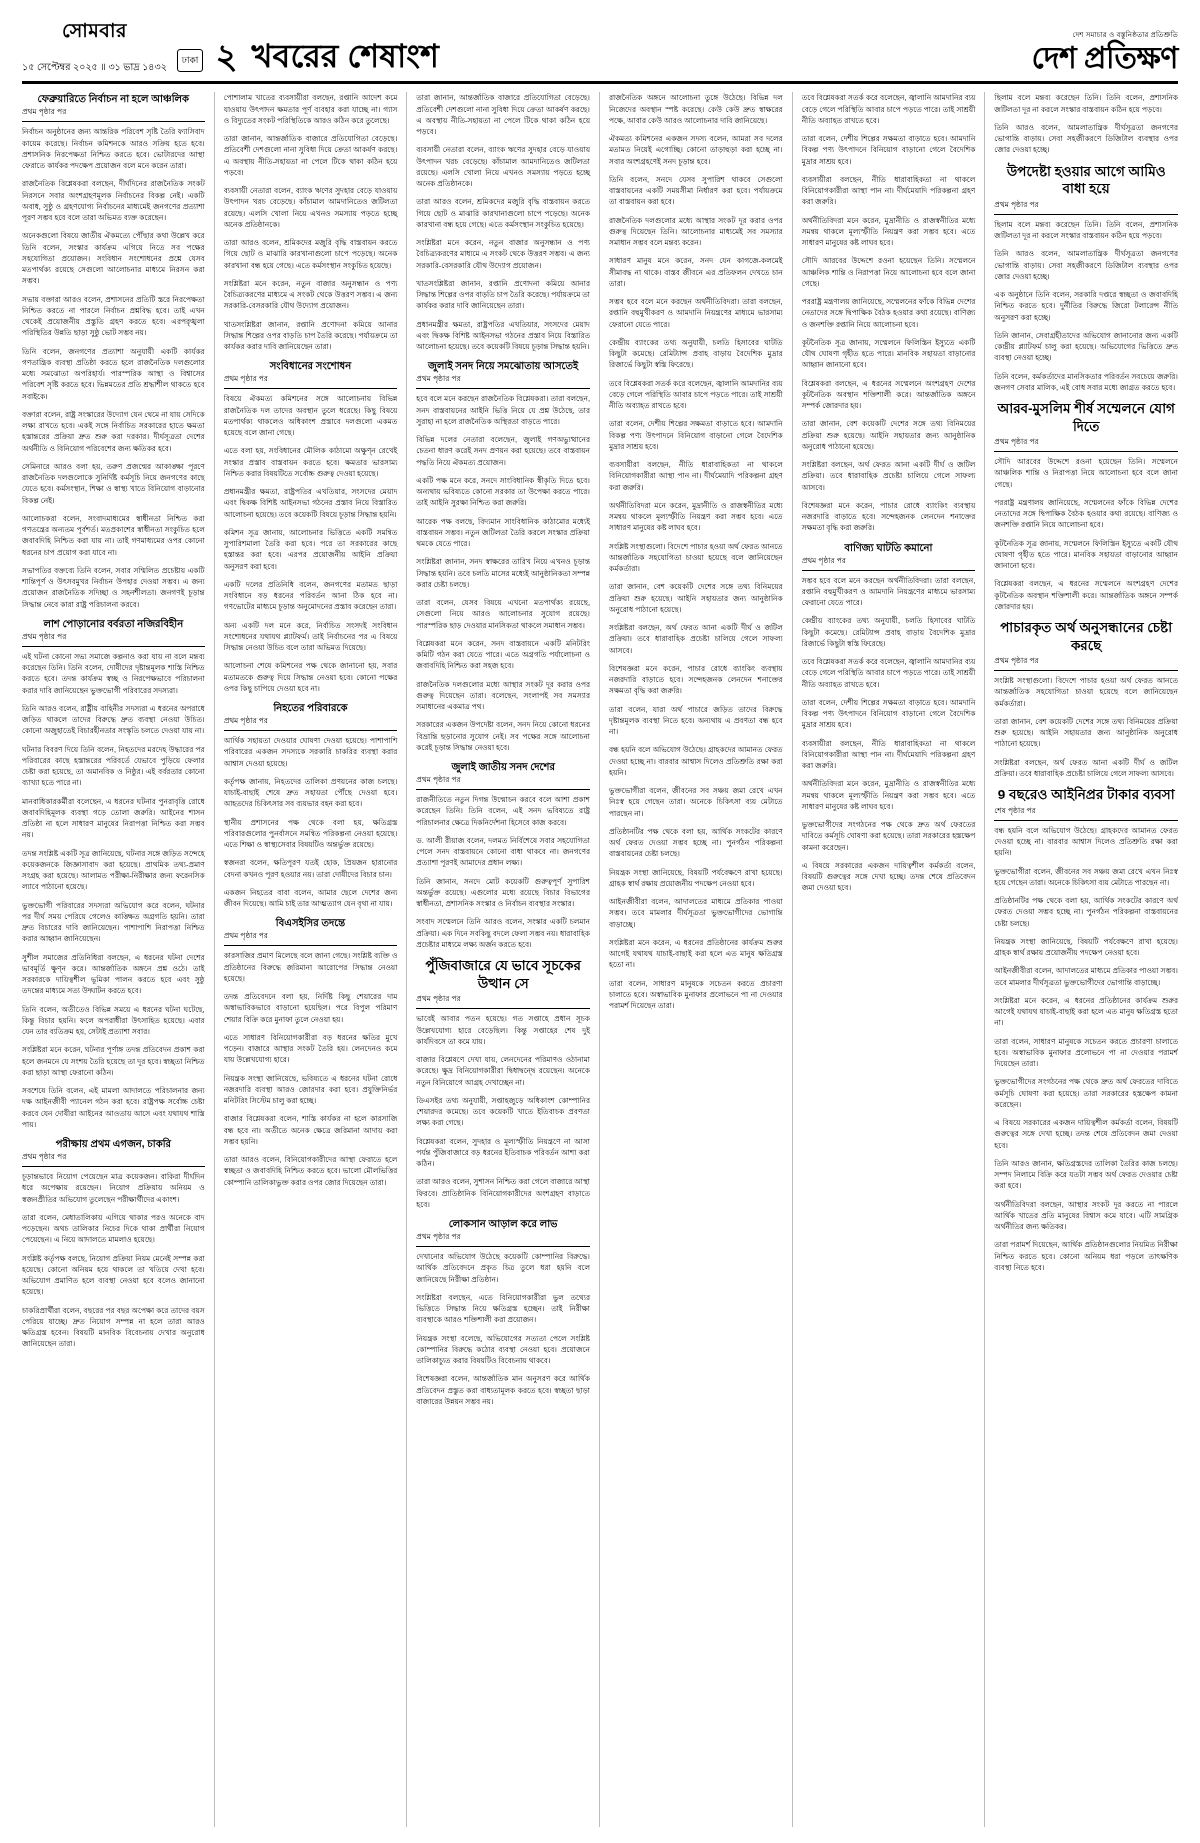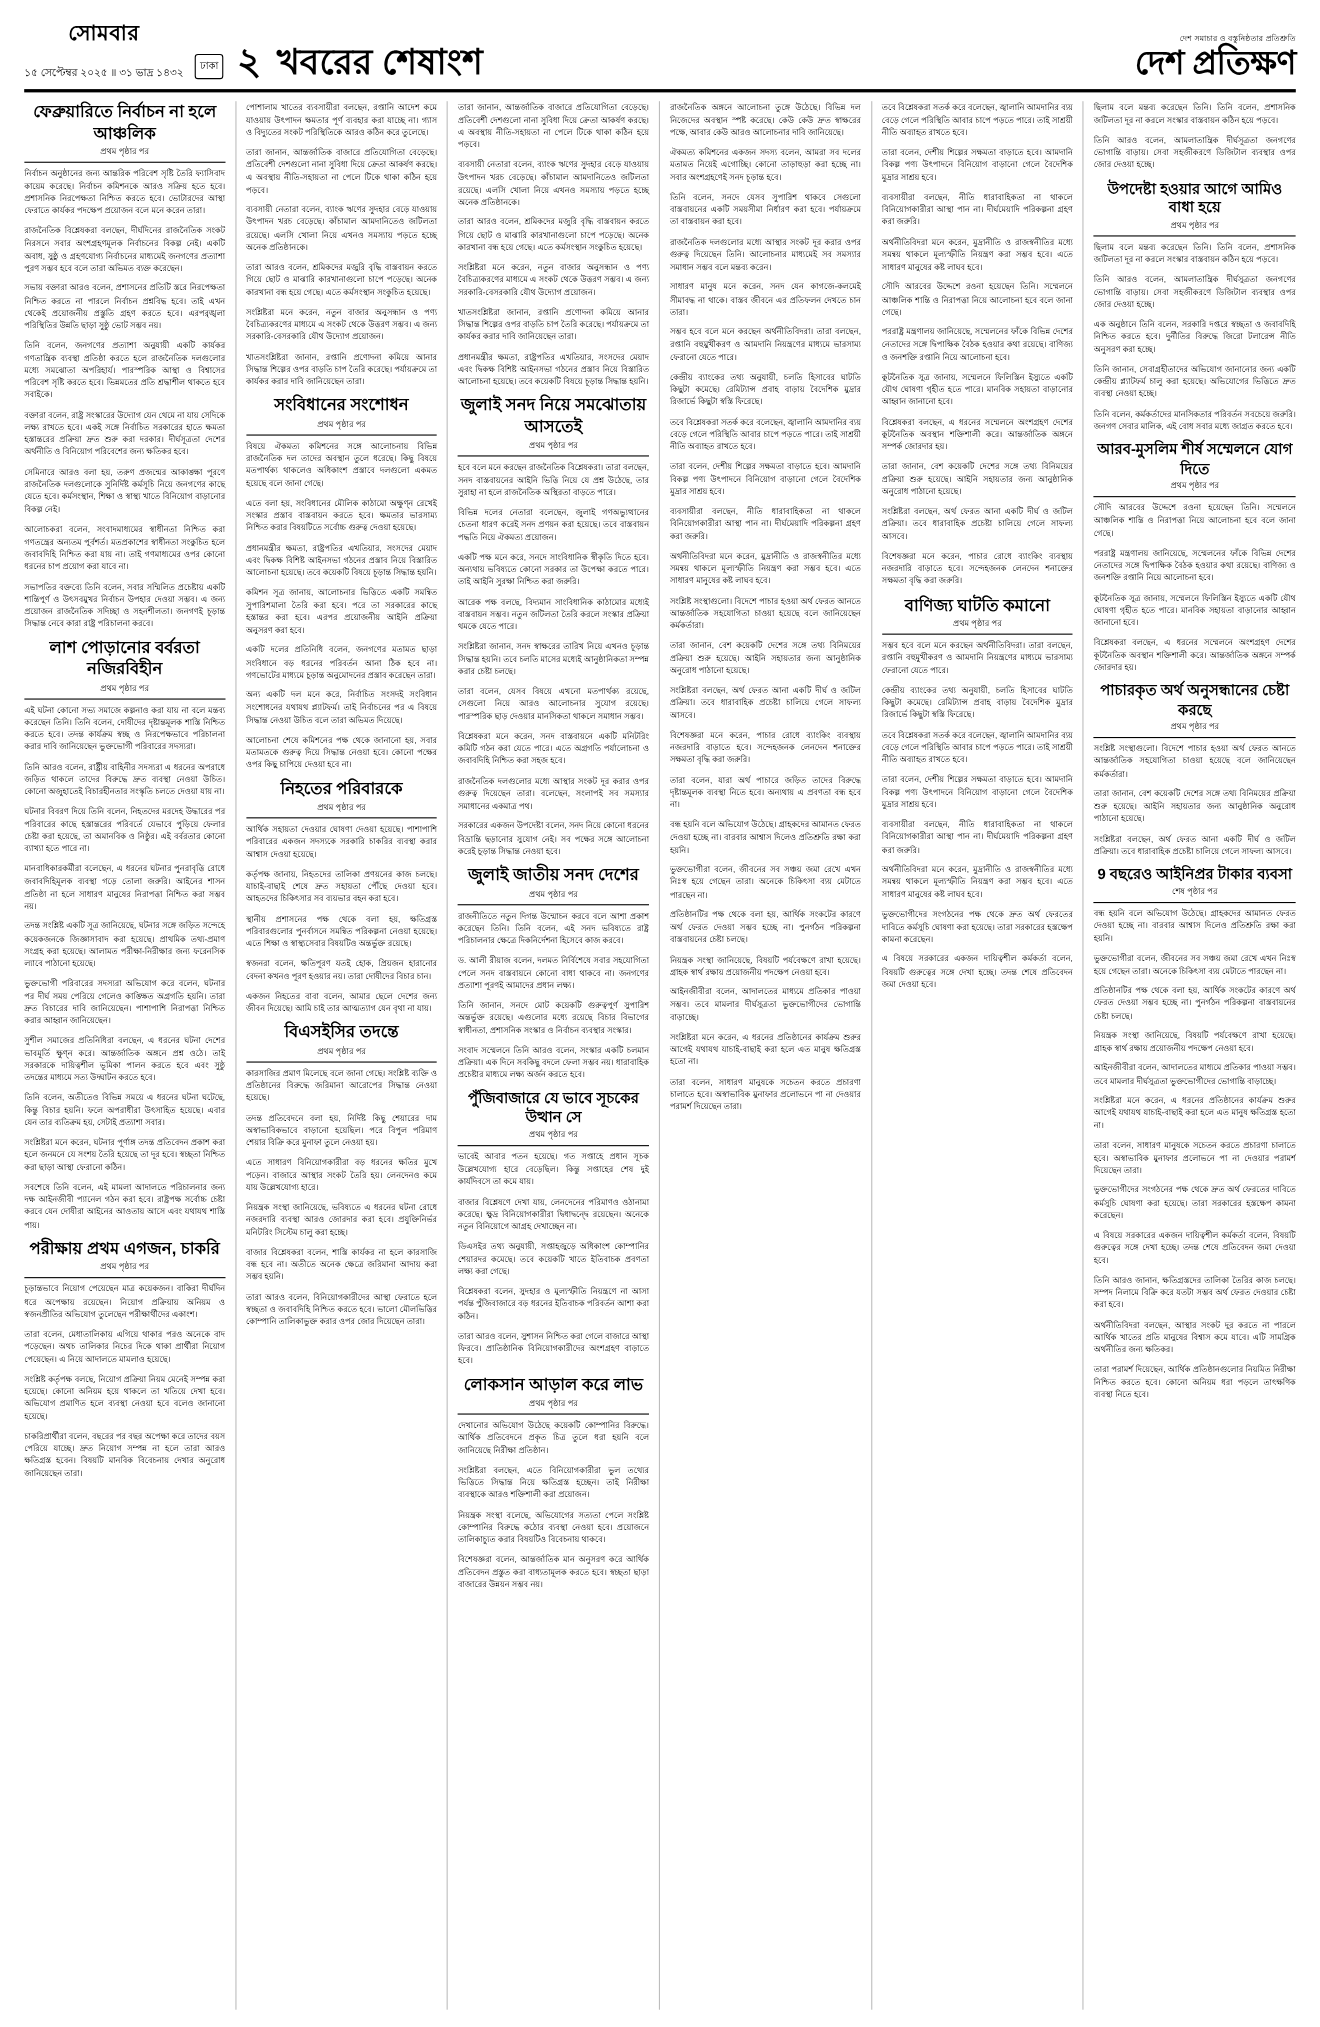--- a/index.html
+++ b/index.html
@@ -97,30 +97,29 @@
   }
   .col {
     padding: 0 9px;
     border-right: 1px solid #bdbdbd;
     overflow: hidden;
   }
   .col:first-child { padding-left: 0; }
   .col:last-child { border-right: none; padding-right: 0; }
 
   .headline {
-    font-size: 15px;
+    font-size: 10px;
     font-weight: bold;
     text-align: center;
     line-height: 1.3;
     margin: 0 0 1px 0;
   }
   .headline.small { font-size: 13.5px; }
   .byline {
     font-size: 7.5px;
-    text-align: center;
     margin-bottom: 4px;
     padding-bottom: 3px;
     border-bottom: 1px solid #000;
   }
   .body {
     font-size: 7.4px;
     line-height: 1.52;
     text-align: justify;
     hyphens: auto;
     word-break: break-word;
@@ -150,20 +149,21 @@
   </div>
 
   <div class="cols">
 
     <div class="col">
       <div>
         <h2 class="headline">ফেব্রুয়ারিতে নির্বাচন না হলে আঞ্চলিক</h2>
         <div class="byline">প্রথম পৃষ্ঠার পর</div>
         <p class="body">নির্বাচন অনুষ্ঠানের জন্য আন্তরিক পরিবেশ সৃষ্টি তৈরি ফ্যাসিবাদ কায়েম করেছে। নির্বাচন কমিশনকে আরও সক্রিয় হতে হবে। প্রশাসনিক নিরপেক্ষতা নিশ্চিত করতে হবে। ভোটারদের আস্থা ফেরাতে কার্যকর পদক্ষেপ প্রয়োজন বলে মনে করেন তারা।</p>
         <p class="body">রাজনৈতিক বিশ্লেষকরা বলছেন, দীর্ঘদিনের রাজনৈতিক সংকট নিরসনে সবার অংশগ্রহণমূলক নির্বাচনের বিকল্প নেই। একটি অবাধ, সুষ্ঠু ও গ্রহণযোগ্য নির্বাচনের মাধ্যমেই জনগণের প্রত্যাশা পূরণ সম্ভব হবে বলে তারা অভিমত ব্যক্ত করেছেন।</p>
+        <p class="body">অনেকগুলো বিষয়ে জাতীয় ঐকমত্যে পৌঁছার কথা উল্লেখ করে তিনি বলেন, সংস্কার কার্যক্রম এগিয়ে নিতে সব পক্ষের সহযোগিতা প্রয়োজন। সংবিধান সংশোধনের প্রশ্নে যেসব মতপার্থক্য রয়েছে সেগুলো আলোচনার মাধ্যমে নিরসন করা সম্ভব।</p>
         <p class="body">সভায় বক্তারা আরও বলেন, প্রশাসনের প্রতিটি স্তরে নিরপেক্ষতা নিশ্চিত করতে না পারলে নির্বাচন প্রশ্নবিদ্ধ হবে। তাই এখন থেকেই প্রয়োজনীয় প্রস্তুতি গ্রহণ করতে হবে। এরপরৃঙ্খলা পরিস্থিতির উন্নতি ছাড়া সুষ্ঠু ভোট সম্ভব নয়।</p>
         <p class="body">তিনি বলেন, জনগণের প্রত্যাশা অনুযায়ী একটি কার্যকর গণতান্ত্রিক ব্যবস্থা প্রতিষ্ঠা করতে হলে রাজনৈতিক দলগুলোর মধ্যে সমঝোতা অপরিহার্য। পারস্পরিক আস্থা ও বিশ্বাসের পরিবেশ সৃষ্টি করতে হবে। ভিন্নমতের প্রতি শ্রদ্ধাশীল থাকতে হবে সবাইকে।</p>
         <p class="body">বক্তারা বলেন, রাষ্ট্র সংস্কারের উদ্যোগ যেন থেমে না যায় সেদিকে লক্ষ্য রাখতে হবে। একই সঙ্গে নির্বাচিত সরকারের হাতে ক্ষমতা হস্তান্তরের প্রক্রিয়া দ্রুত শুরু করা দরকার। দীর্ঘসূত্রতা দেশের অর্থনীতি ও বিনিয়োগ পরিবেশের জন্য ক্ষতিকর হবে।</p>
         <p class="body">সেমিনারে আরও বলা হয়, তরুণ প্রজন্মের আকাঙ্ক্ষা পূরণে রাজনৈতিক দলগুলোকে সুনির্দিষ্ট কর্মসূচি নিয়ে জনগণের কাছে যেতে হবে। কর্মসংস্থান, শিক্ষা ও স্বাস্থ্য খাতে বিনিয়োগ বাড়ানোর বিকল্প নেই।</p>
         <p class="body">আলোচকরা বলেন, সংবাদমাধ্যমের স্বাধীনতা নিশ্চিত করা গণতন্ত্রের অন্যতম পূর্বশর্ত। মতপ্রকাশের স্বাধীনতা সংকুচিত হলে জবাবদিহি নিশ্চিত করা যায় না। তাই গণমাধ্যমের ওপর কোনো ধরনের চাপ প্রয়োগ করা যাবে না।</p>
         <p class="body">সভাপতির বক্তব্যে তিনি বলেন, সবার সম্মিলিত প্রচেষ্টায় একটি শান্তিপূর্ণ ও উৎসবমুখর নির্বাচন উপহার দেওয়া সম্ভব। এ জন্য প্রয়োজন রাজনৈতিক সদিচ্ছা ও সহনশীলতা। জনগণই চূড়ান্ত সিদ্ধান্ত নেবে কারা রাষ্ট্র পরিচালনা করবে।</p>
       </div>
 
       <div>
         <h2 class="headline">লাশ পোড়ানোর বর্বরতা নজিরবিহীন</h2>

